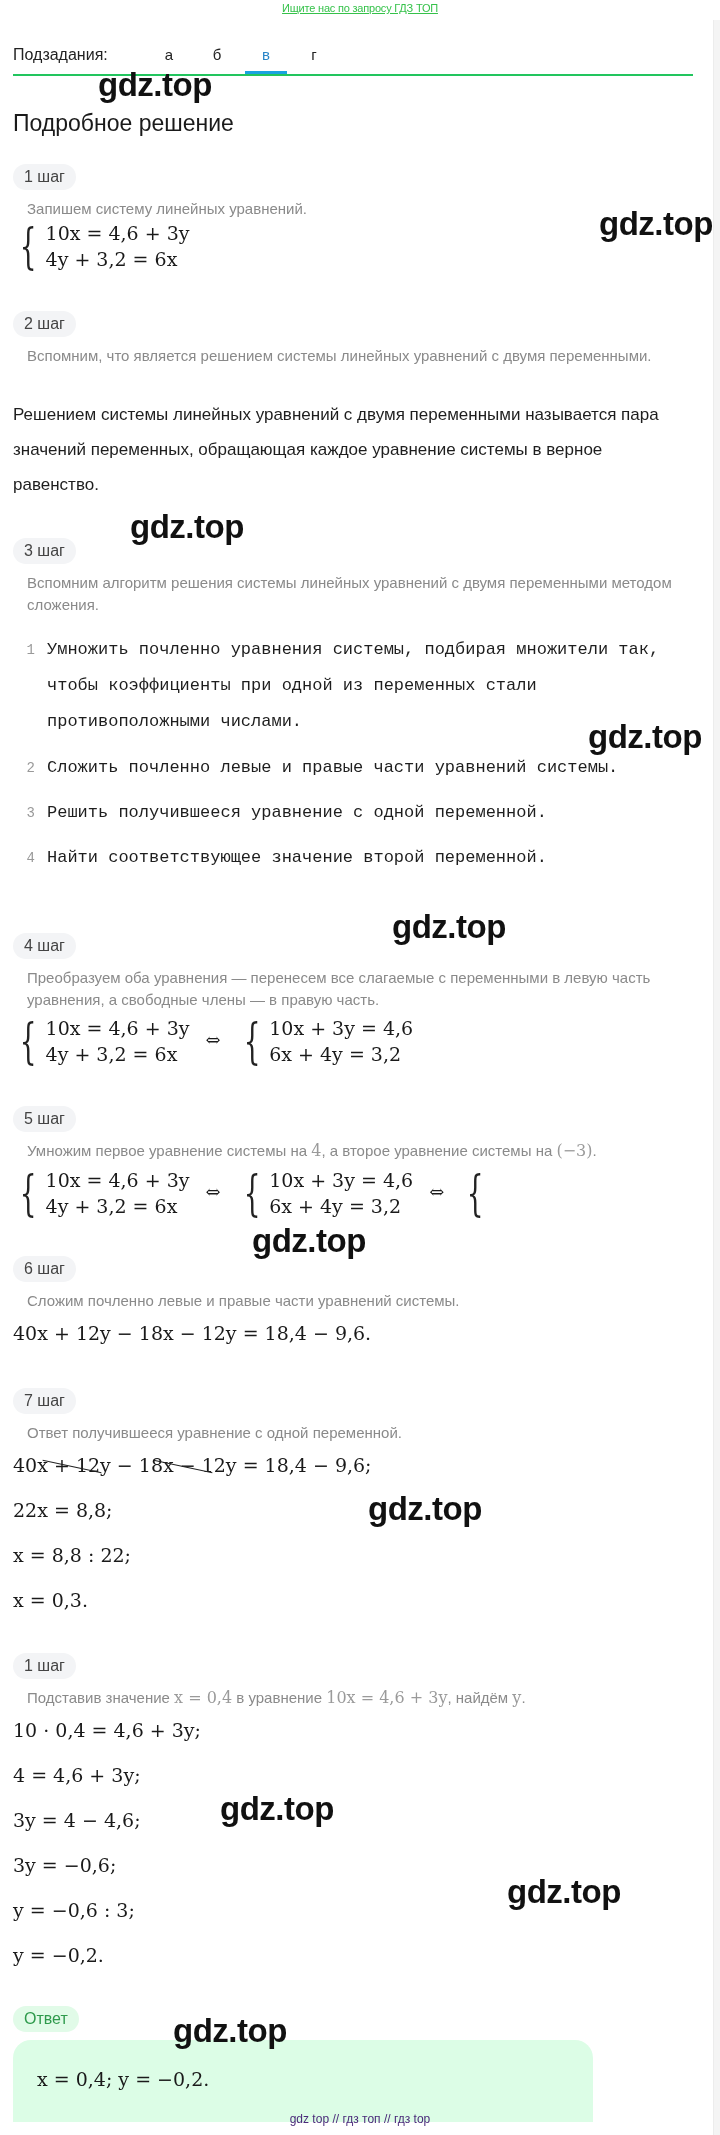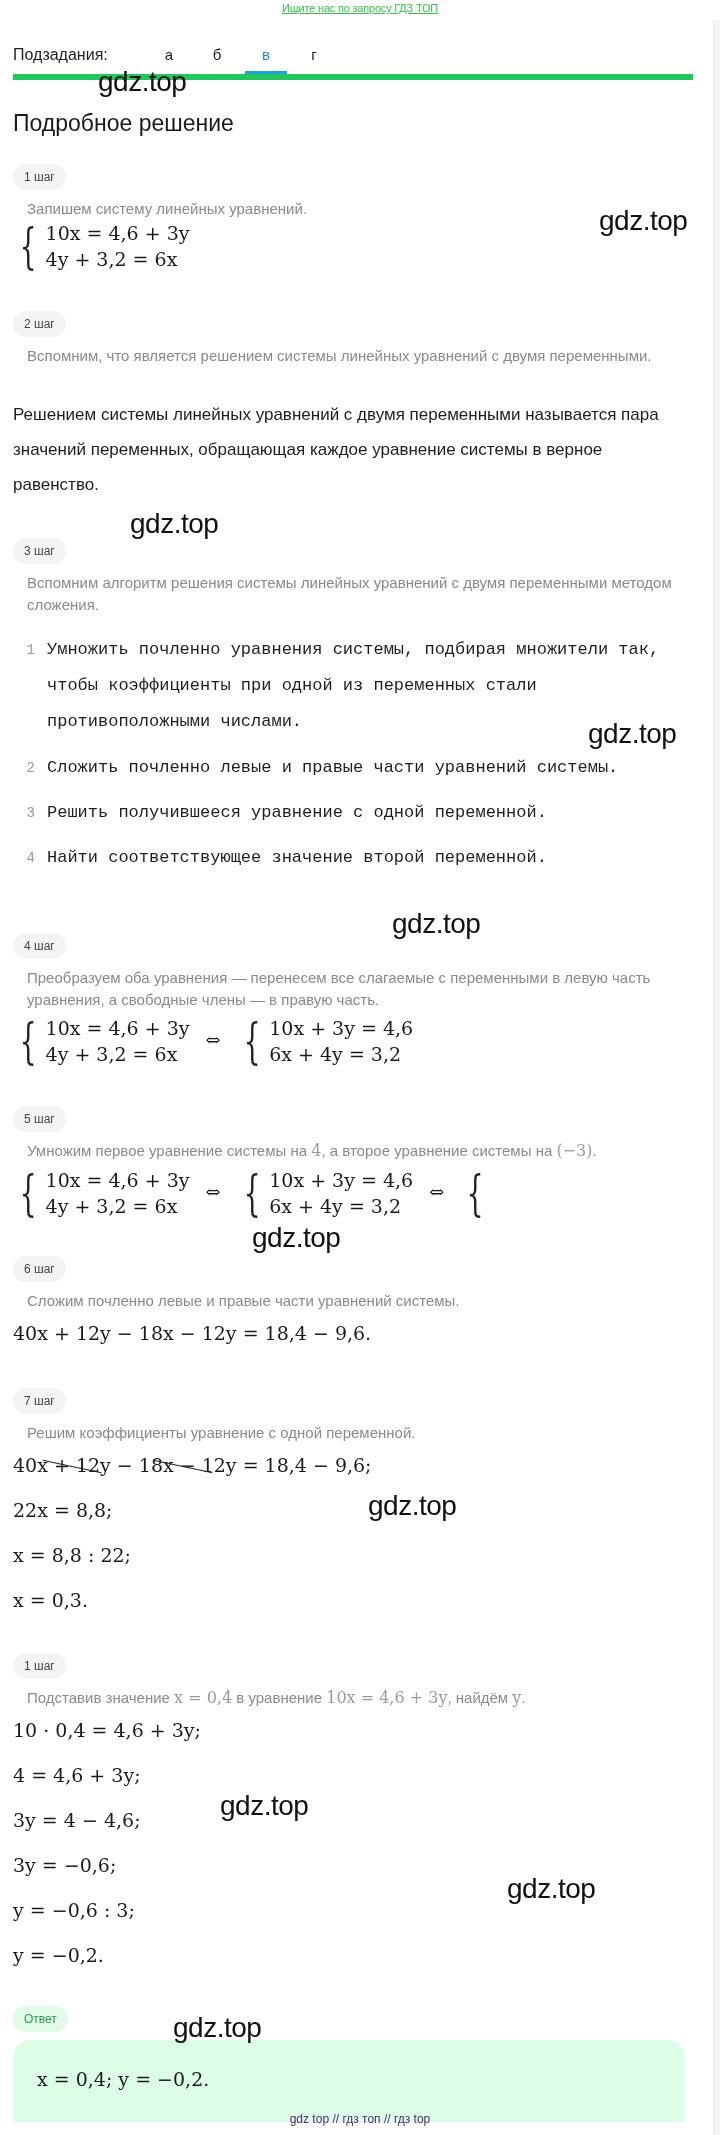--- a/index.html
+++ b/index.html
@@ -10,41 +10,41 @@
   .scroll-track {
     position:absolute; right:0; top:20px; width:6px; bottom:0;
     background:#f4f4f4; border-left:1px solid #ececec;
   }
   .promo {
     position:absolute; top:2px; left:0; width:720px; text-align:center;
     font-size:11px; color:#35c24a; letter-spacing:-0.2px;text-decoration:underline;
   }
   .subtasks {
     position:absolute; top:44px; left:13px; width:680px; height:30px;
-    border-bottom:6px solid #22c55e;
+    border-bottom:2px solid #22c55e;
   }
   .subtasks .label {
     position:absolute; left:0; top:2px; font-size:16px; color:#222;
   }
   .tab {
     position:absolute; top:2px; width:42px; text-align:center; font-size:15px;
     color:#222; height:27px; cursor:pointer;
   }
   .tab.active { color:#2a86c8; border-bottom:3px solid #1aa3e0; height:25px; }
   .wm {
-    position:absolute; font-size:28px; color:#111; letter-spacing:-0.5px;
-    font-family:"Liberation Sans", sans-serif; pointer-events:none;
+    position:absolute; font-size:33px; color:#111; letter-spacing:-0.5px;
+    font-family:"Liberation Sans", sans-serif; pointer-events:none;font-weight:bold;
   }
   h1.title {
     position:absolute; top:110px; left:13px; margin:0; font-size:23px; font-weight:normal;
     color:#1a1a1a;
   }
   .badge {
     position:absolute; left:13px; height:26px; padding:0 11px; border-radius:13px;
-    background:#f3f4f6; color:#444; font-size:12px; line-height:26px;
+    background:#f3f4f6; color:#444; font-size:16px; line-height:26px;
   }
   .badge.answer { background:#e1fbe8; color:#2e9a4c; }
   .hint {
     position:absolute; left:27px; width:650px; font-size:15px; color:#8a8a8a; line-height:22px;
   }
   .body-text {
     position:absolute; left:13px; width:670px; font-size:17px; color:#1e1e1e; line-height:35px;
   }
   .math {
     position:absolute; left:13px; font-family:"DejaVu Serif", serif; font-size:19px; color:#1a1a1a;
@@ -54,22 +54,22 @@
   .brace {
     font-family:"DejaVu Serif", serif; font-size:48px; line-height:48px; color:#222;
     transform:scaleX(0.55); display:inline-block; margin-right:2px; font-weight:200;
   }
   .rows { display:inline-flex; flex-direction:column; line-height:26px; }
   .equiv { margin:0 10px; font-size:18px; }
   .list-item { position:absolute; left:13px; width:680px; font-size:17px; color:#1e1e1e; line-height:36px;font-family:Liberation Mono, monospace; }
   .list-item .num { display:inline-block; width:22px; text-align:right; color:#999; font-size:14px; margin-right:12px; }
   .list-item .cont { display:inline-block; vertical-align:top; width:620px; }
   .answer-box {
-    position:absolute; left:13px; top:2040px; width:672px; height:82px;
-    background:#dcfde6; border-radius:18px 18px 0 0;
+    position:absolute; left:13px; top:2040px; width:544px; height:82px;
+    background:#dcfde6; border-radius:18px 18px 0 0;padding-left:36px;
   }
   .answer-box .math { left:24px; top:28px; }
   .footer {
     position:absolute; top:2112px; left:0; width:720px; text-align:center; font-size:12px;
     color:#4a2a7a;
   }
   .hint .m { font-family:"DejaVu Serif", serif; font-size:16px; color:#9a9a9a; }
 </style>
 </head>
 <body>
@@ -174,21 +174,21 @@
   <span class="sys">
       <span class="brace">{</span>
     </span>
 </div>
 
 <div class="badge" style="top:1256px">6 шаг</div>
 <div class="hint" style="top:1290px">Сложим почленно левые и правые части уравнений системы.</div>
 <div class="math" style="top:1322px">40x + 12y − 18x − 12y = 18,4 − 9,6.</div>
 
 <div class="badge" style="top:1388px">7 шаг</div>
-<div class="hint" style="top:1422px">Решим коэффициенты уравнение с одной переменной.</div>
+<div class="hint" style="top:1422px">Ответ получившееся уравнение с одной переменной.</div>
 <div class="math" style="top:1454px">40x + 12y − 18x − 12y = 18,4 − 9,6;</div>
 <div class="math" style="top:1499px">22x = 8,8;</div>
 <div class="math" style="top:1544px">x = 8,8 : 22;</div>
 <div class="math" style="top:1589px">x = 0,3.</div>
 
 <div style="position:absolute;left:42px;top:1466px;width:60px;height:1px;background:#222;transform:rotate(12deg)"></div>
 <div style="position:absolute;left:153px;top:1466px;width:60px;height:1px;background:#222;transform:rotate(12deg)"></div>
 
 <div class="badge" style="top:1653px">1 шаг</div>
 <div class="hint" style="top:1687px">

